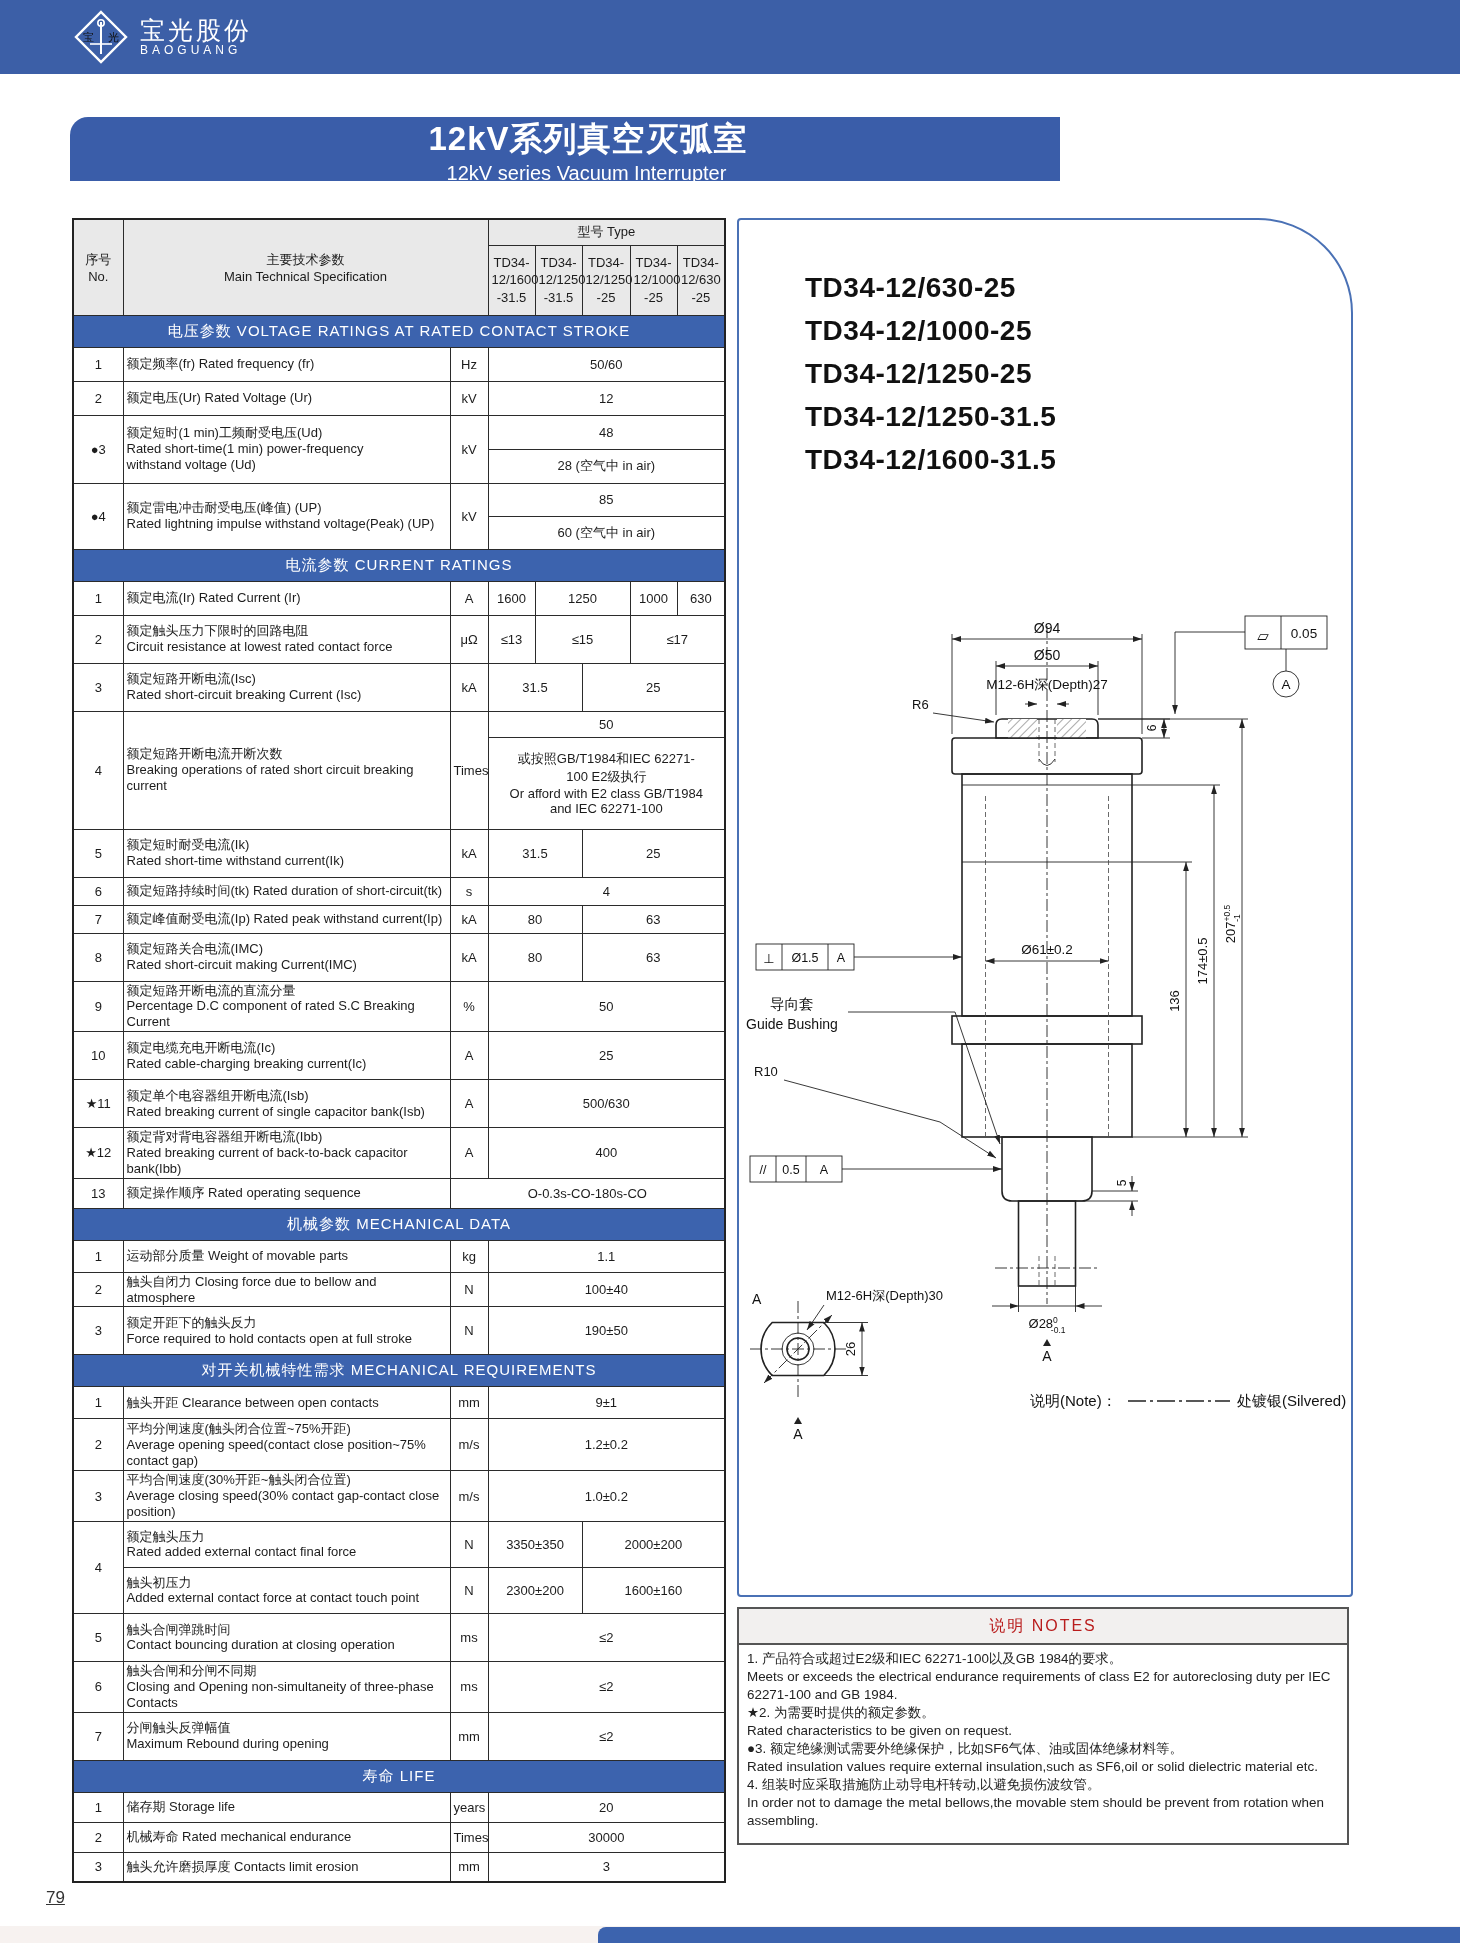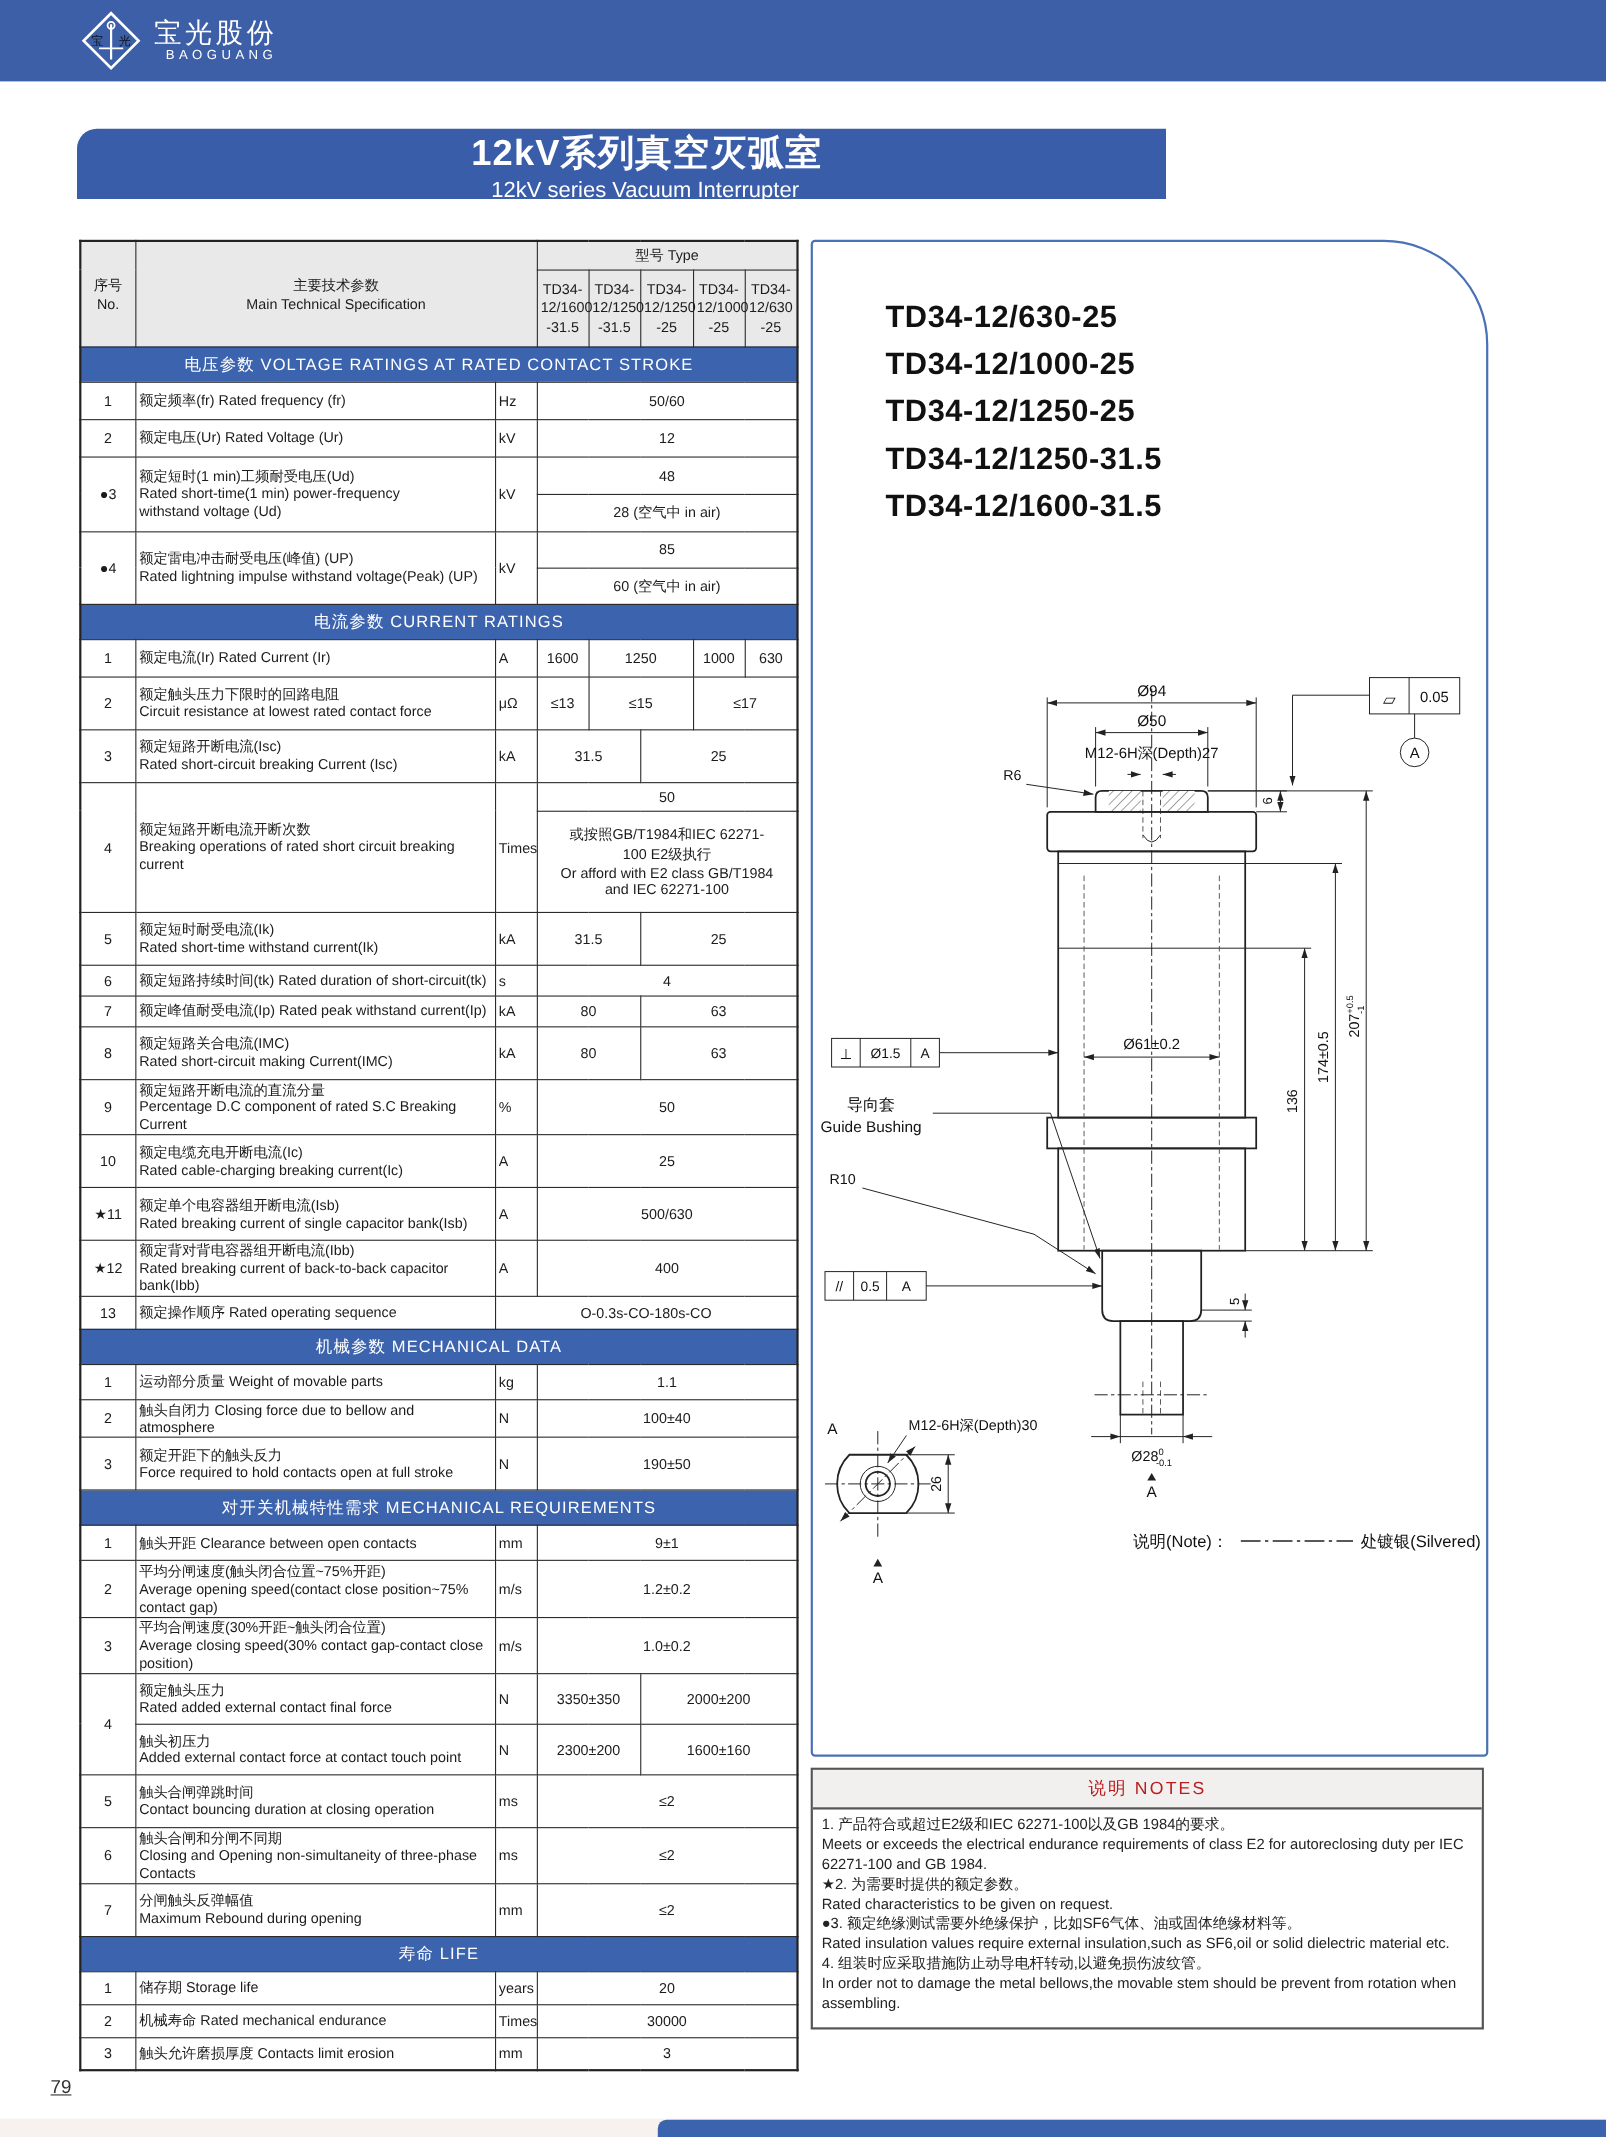--- a/index.html
+++ b/index.html
@@ -5,37 +5,37 @@
   html,body{margin:0;padding:0;}
   body{width:1460px;height:1943px;position:relative;background:#ffffff;
        font-family:"Liberation Sans","DejaVu Sans",sans-serif;color:#1c1c1c;overflow:hidden;}
   .abs{position:absolute;}
 
   
   .banner{left:0;top:0;width:1460px;height:74px;background:#3c5fa7;display:flex;align-items:center;}
   .logo-wrap{margin-left:74px;display:flex;align-items:center;}
   .logo-text{margin-left:12px;color:#fff;}
   .logo-cn{font-size:25px;font-weight:normal;letter-spacing:3px;line-height:26px;}
-  .logo-en{font-size:12px;letter-spacing:4px;line-height:14px;text-align:right;}
+  .logo-en{font-size:12px;letter-spacing:4px;line-height:14px;}
 
   
   .titlebar{left:70px;top:117px;width:990px;height:64px;background:#3a5da9;border-radius:18px 0 0 0;
             display:flex;align-items:center;color:#fff;flex-direction:column;}
   .title-cn{font-size:33px;font-weight:bold;margin-left:46px;letter-spacing:1px;}
   .title-en{font-size:20px;margin-left:43px;}
 
   
   table.spec{left:72px;top:218px;position:absolute;border-collapse:collapse;table-layout:fixed;
              width:652px;border:2px solid #222;}
   table.spec td{border:1px solid #2b2b2b;font-size:13px;padding:1px 3px;vertical-align:middle;}
   td.hdr{background:#e9e9e9;text-align:center;font-size:13.5px;}
   td.mdl{background:#e9e9e9;text-align:center;font-size:11.5px;line-height:1.35;}
   tr.sec td{background:#3c63ae;color:#fff;text-align:center;font-size:15px;letter-spacing:1px;padding:2px;}
   td.no{text-align:center;}
-  td.unit{font-size:12.5px;padding:1px 0;}
+  td.unit{text-align:center;font-size:12.5px;padding:1px 0;}
   td.val{text-align:center;}
   td.spec-c{text-align:left;padding-left:6px;line-height:1.22;}
   .pre{white-space:pre-line;}
 
   
   .panel{left:737px;top:218px;width:612px;height:1375px;border:2px solid #4a71b5;
          border-radius:4px 95px 4px 4px;}
   .models{position:absolute;left:66px;top:46px;}
   .models div{font-size:28px;font-weight:bold;color:#111;line-height:43px;letter-spacing:0.5px;}
   svg.draw{position:absolute;left:1px;top:236px;}

